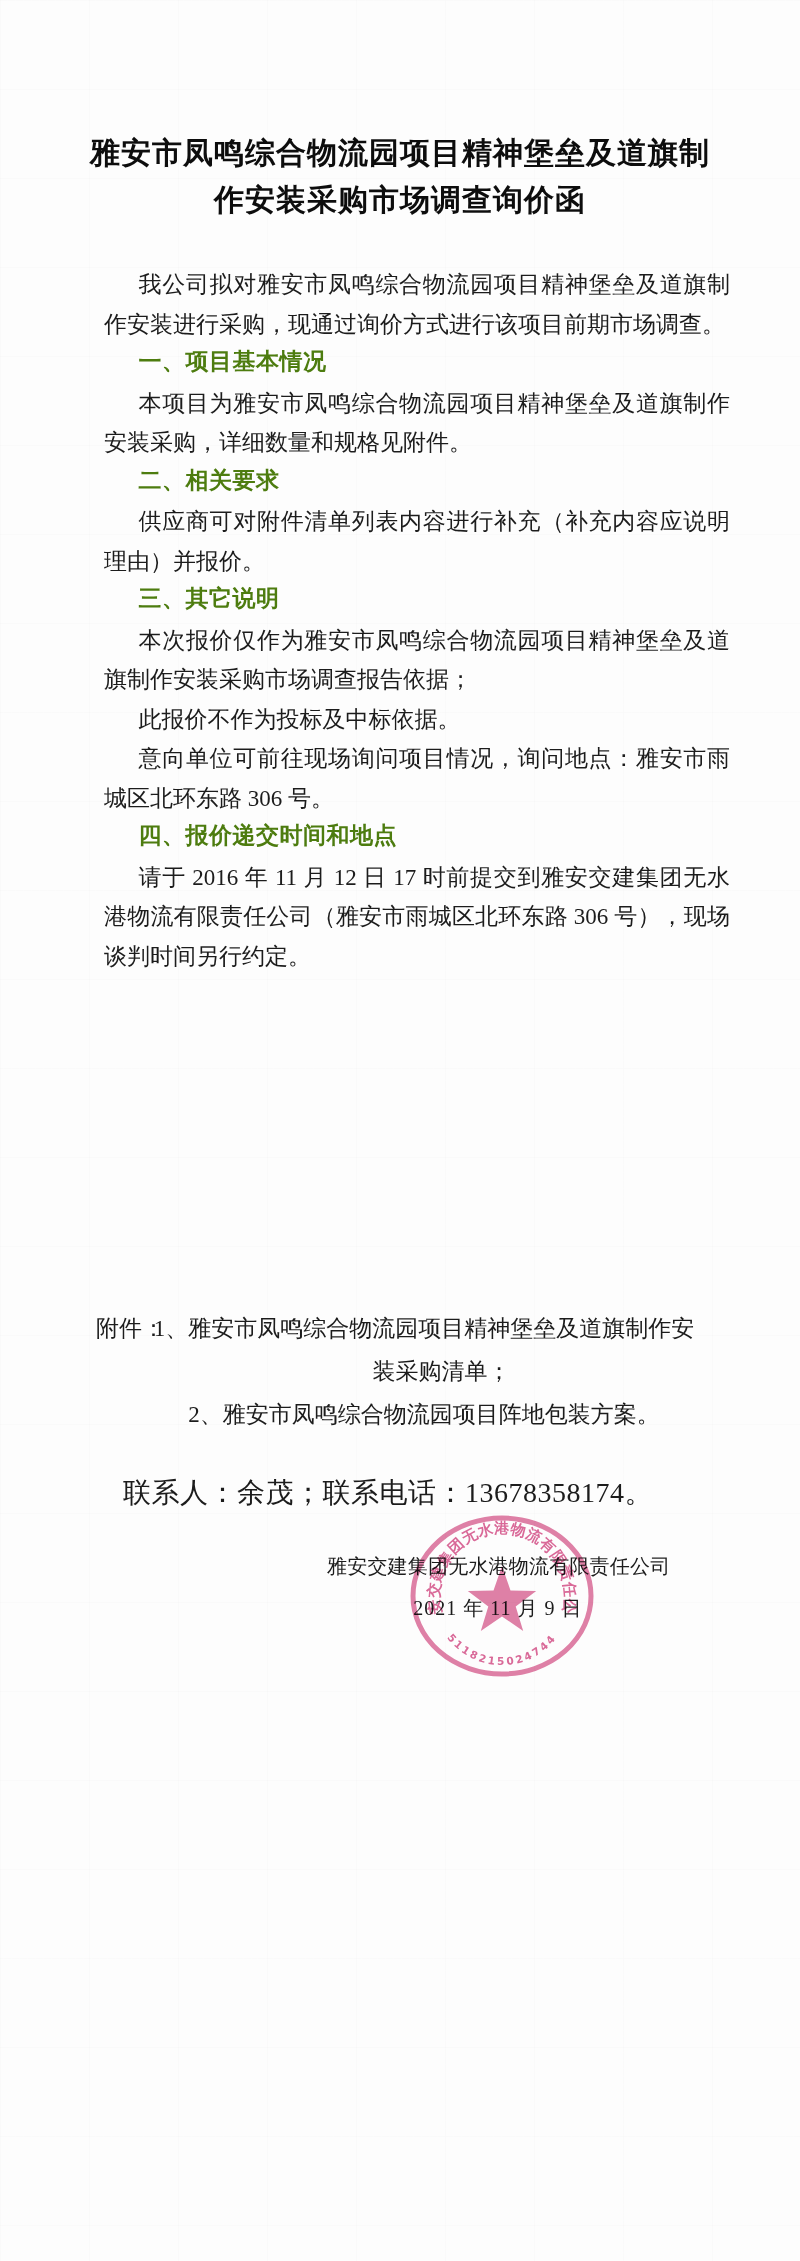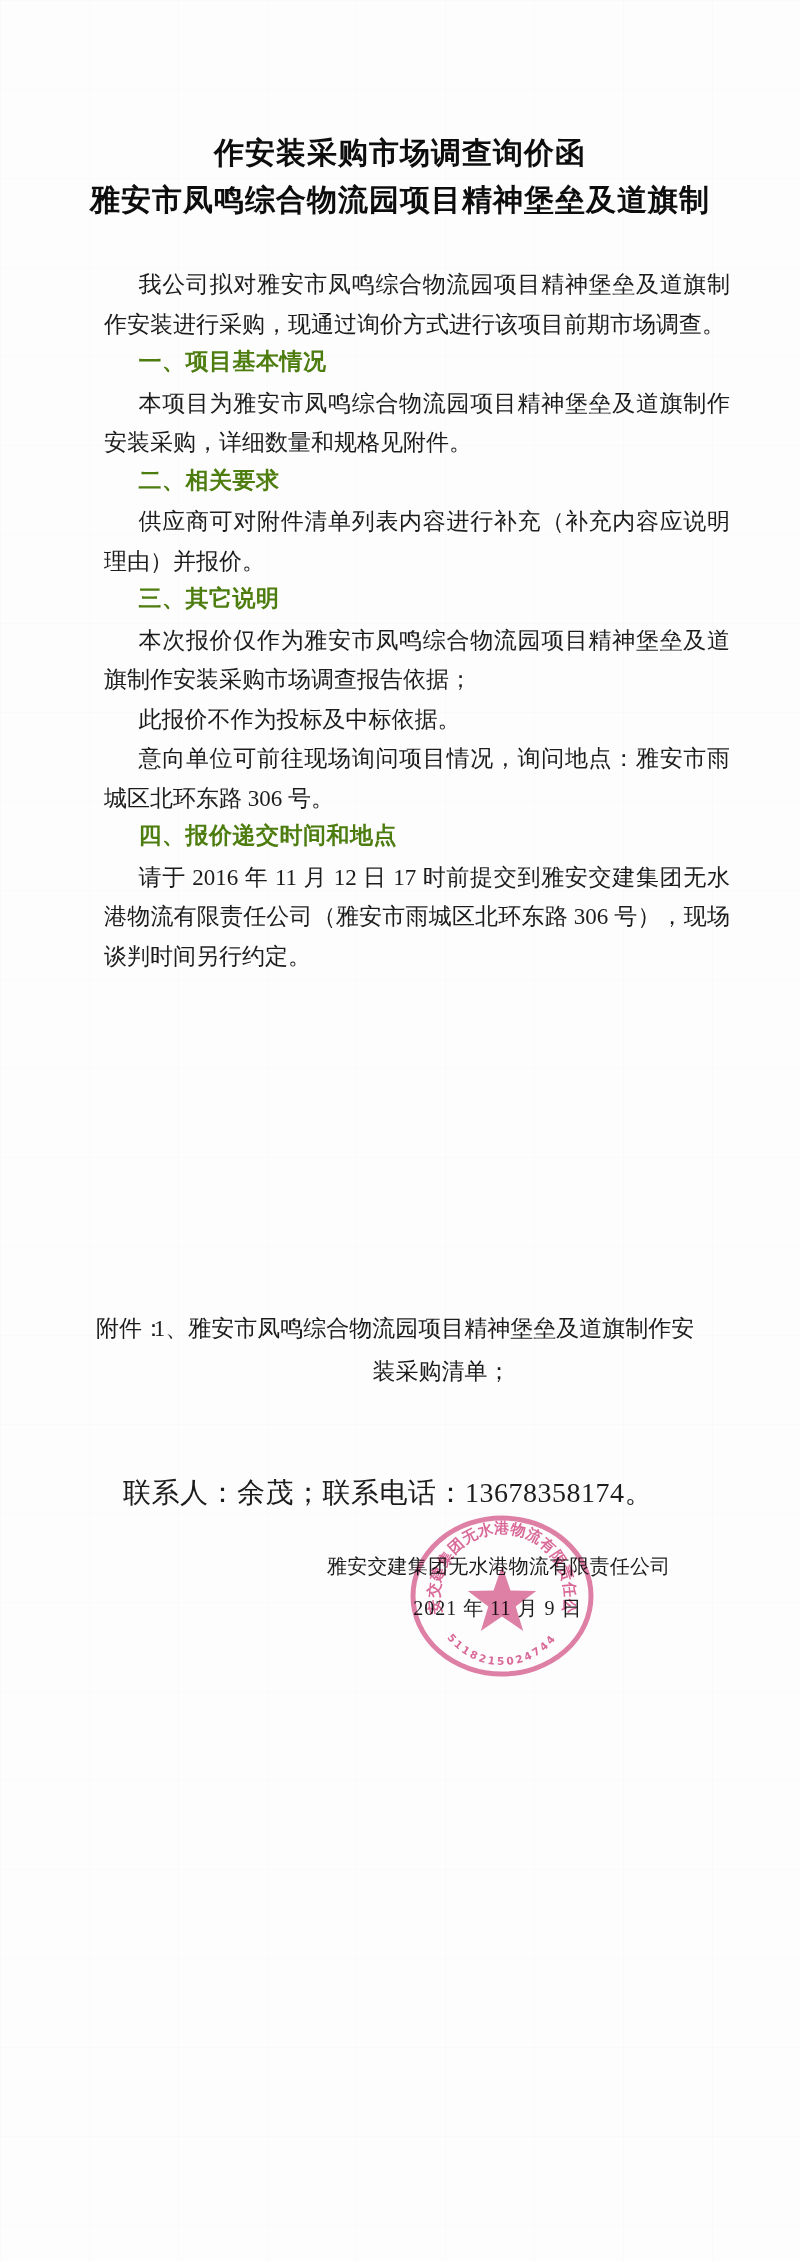--- a/index.html
+++ b/index.html
@@ -57,22 +57,22 @@
     font-size:10.5px;font-weight:bold;fill:#d6558b;letter-spacing:2.5px;
   }
 </style>
 </head>
 <body>
 
 <div class="page">
   <div class="scan-texture"></div>
 
   <div class="title">
+    <div>雅安市凤鸣综合物流园项目精神堡垒及道旗制</div>
     <div>作安装采购市场调查询价函</div>
-    <div>雅安市凤鸣综合物流园项目精神堡垒及道旗制</div>
   </div>
 
   <div class="body-text">
     <p>我公司拟对雅安市凤鸣综合物流园项目精神堡垒及道旗制作安装进行采购，现通过询价方式进行该项目前期市场调查。</p>
 
     <p class="sec-heading">一、项目基本情况</p>
     <p>本项目为雅安市凤鸣综合物流园项目精神堡垒及道旗制作安装采购，详细数量和规格见附件。</p>
 
     <p class="sec-heading">二、相关要求</p>
     <p>供应商可对附件清单列表内容进行补充（补充内容应说明理由）并报价。</p>
@@ -83,20 +83,21 @@
     <p>意向单位可前往现场询问项目情况，询问地点：雅安市雨城区北环东路 306 号。</p>
 
     <p class="sec-heading">四、报价递交时间和地点</p>
     <p>请于 2016 年 11 月 12 日 17 时前提交到雅安交建集团无水港物流有限责任公司（雅安市雨城区北环东路 306 号），现场谈判时间另行约定。</p>
   </div>
 
   <div class="attach">
     <span class="attach-label">附件：</span>
     <div class="attach-items">
       <div class="attach-item">1、雅安市凤鸣综合物流园项目精神堡垒及道旗制作安装采购清单；</div>
+      <div class="attach-item">2、雅安市凤鸣综合物流园项目阵地包装方案。</div>
     </div>
   </div>
 
   <div class="contact">联系人：余茂；联系电话：13678358174。</div>
 
   <div class="signature">
     <div class="sig-company">雅安交建集团无水港物流有限责任公司</div>
     <div class="sig-date">2021 年 11 月 9 日</div>
   </div>
 

